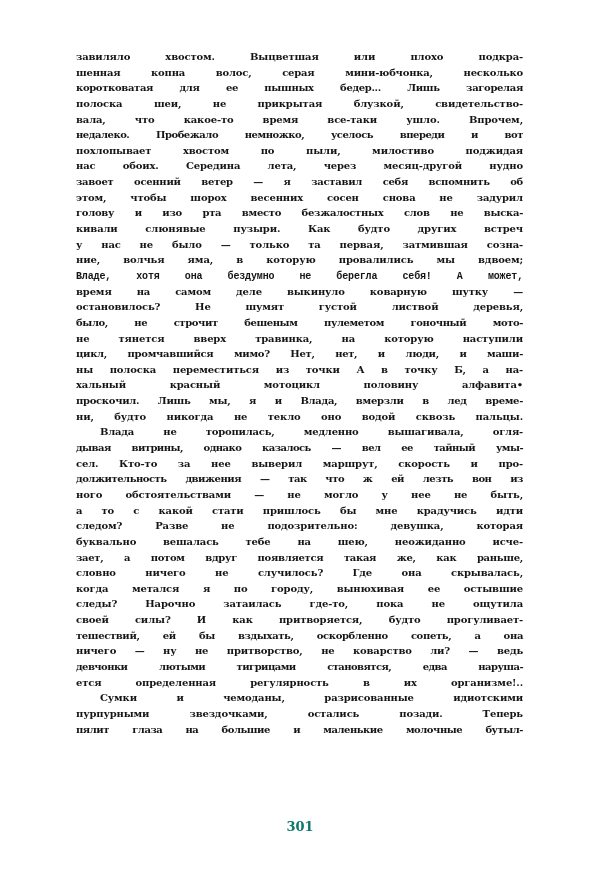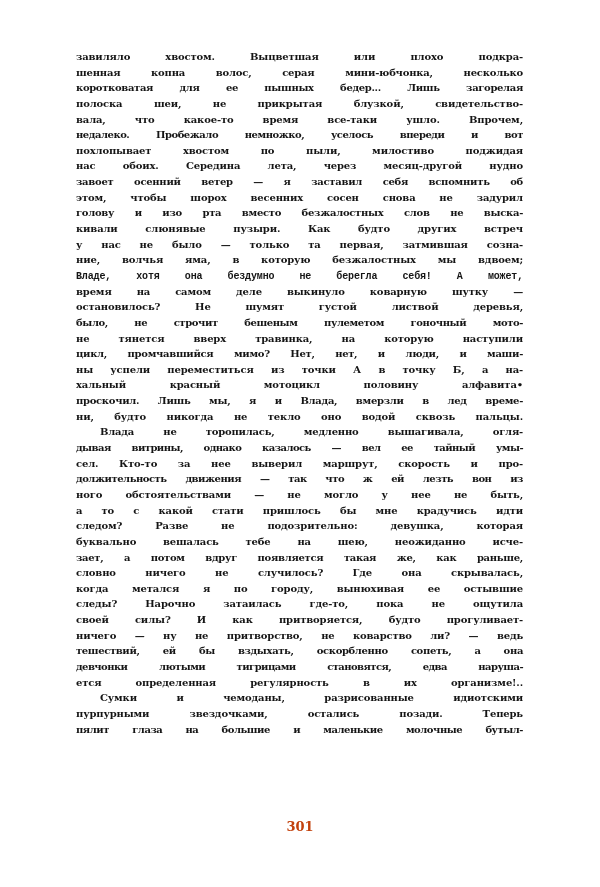--- a/index.html
+++ b/index.html
@@ -11,66 +11,66 @@
     position: absolute; left: 76px; top: 49px; width: 447px;
   }
   .line {
     display: block; height: 15.65px; line-height: 15.65px;
     font-size: 10px; white-space: nowrap; text-align: justify; text-align-last: justify;
     letter-spacing: -0.15px; font-weight: 600;
   }
   .line.indent { padding-left: 24px; }
   .page-number {
     position: absolute; left: 0; width: 600px; top: 819px; text-align: center;
-    font-size: 13px; font-weight: 700; color: #c2410c;
+    font-size: 13px; font-weight: 700; color: #0f766e;
   }
 </style>
 </head>
 <body>
 
 <div class="page-text" id="page-text">
     <span class="line"><span style="white-space: nowrap;">завиляло хвостом. Выцветшая или плохо подкра-</span></span>
     <span class="line"><span style="white-space: nowrap; letter-spacing: -0.216008px;">шенная копна волос, серая мини-юбчонка, несколько</span></span>
     <span class="line"><span style="white-space: nowrap; letter-spacing: -0.337812px;">коротковатая для ее пышных бедер... Лишь загорелая</span></span>
     <span class="line"><span style="white-space: nowrap;">полоска шеи, не прикрытая блузкой, свидетельство-</span></span>
     <span class="line"><span style="white-space: nowrap;">вала, что какое-то время все-таки ушло. Впрочем,</span></span>
     <span class="line"><span style="white-space: nowrap; letter-spacing: -0.47261px;">недалеко. Пробежало немножко, уселось впереди и вот</span></span>
     <span class="line"><span style="white-space: nowrap;">похлопывает хвостом по пыли, милостиво поджидая</span></span>
     <span class="line"><span style="white-space: nowrap;">нас обоих. Середина лета, через месяц-другой нудно</span></span>
     <span class="line"><span style="white-space: nowrap; letter-spacing: -0.263664px;">завоет осенний ветер — я заставил себя вспомнить об</span></span>
     <span class="line"><span style="white-space: nowrap;">этом, чтобы шорох весенних сосен снова не задурил</span></span>
     <span class="line"><span style="white-space: nowrap; letter-spacing: -0.286949px; margin-top: 31px;">голову и изо рта вместо безжалостных слов не выска-</span></span>
     <span class="line"><span style="white-space: nowrap;">кивали слюнявые пузыри. Как будто других встреч</span></span>
     <span class="line"><span style="white-space: nowrap;">у нас не было — только та первая, затмившая созна-</span></span>
-    <span class="line"><span style="white-space: nowrap;">ние, волчья яма, в которую безжалостных мы вдвоем;</span></span>
+    <span class="line"><span style="white-space: nowrap;">ние, волчья яма, в которую провалились мы вдвоем;</span></span>
     <span class="line"><span style="white-space: nowrap; font-family: Liberation Mono, monospace;">Владе, хотя она бездумно не берегла себя! А может,</span></span>
     <span class="line"><span style="white-space: nowrap;">время на самом деле выкинуло коварную шутку —</span></span>
     <span class="line"><span style="white-space: nowrap;">остановилось? Не шумят густой листвой деревья,</span></span>
     <span class="line"><span style="white-space: nowrap; letter-spacing: -0.403827px;">было, не строчит бешеным пулеметом гоночный мото-</span></span>
     <span class="line"><span style="white-space: nowrap;">не тянется вверх травинка, на которую наступили</span></span>
     <span class="line"><span style="white-space: nowrap; letter-spacing: -0.3025px;">цикл, промчавшийся мимо? Нет, нет, и люди, и маши-</span></span>
-    <span class="line"><span style="white-space: nowrap;">ны успели переместиться из точки А в точку Б, а на-</span></span>
+    <span class="line"><span style="white-space: nowrap;">ны полоска переместиться из точки А в точку Б, а на-</span></span>
     <span class="line"><span style="white-space: nowrap;">хальный красный мотоцикл половину алфавита•</span></span>
     <span class="line"><span style="white-space: nowrap; letter-spacing: -0.29951px;">проскочил. Лишь мы, я и Влада, вмерзли в лед време-</span></span>
     <span class="line"><span style="white-space: nowrap;">ни, будто никогда не текло оно водой сквозь пальцы.</span></span>
     <span class="line indent"><span style="white-space: nowrap; letter-spacing: -0.228457px;">Влада не торопилась, медленно вышагивала, огля-</span></span>
     <span class="line"><span style="white-space: nowrap; letter-spacing: -0.557475px;">дывая витрины, однако казалось — вел ее тайный умы-</span></span>
     <span class="line"><span style="white-space: nowrap;">сел. Кто-то за нее выверил маршрут, скорость и про-</span></span>
     <span class="line"><span style="white-space: nowrap; letter-spacing: -0.48027px;">должительность движения — так что ж ей лезть вон из</span></span>
     <span class="line"><span style="white-space: nowrap; margin-top: 36px;">ного обстоятельствами — не могло у нее не быть,</span></span>
     <span class="line"><span style="white-space: nowrap;">а то с какой стати пришлось бы мне крадучись идти</span></span>
     <span class="line"><span style="white-space: nowrap;">следом? Разве не подозрительно: девушка, которая</span></span>
     <span class="line"><span style="white-space: nowrap;">буквально вешалась тебе на шею, неожиданно исче-</span></span>
     <span class="line"><span style="white-space: nowrap; letter-spacing: -0.298438px;">зает, а потом вдруг появляется такая же, как раньше,</span></span>
     <span class="line"><span style="white-space: nowrap;">словно ничего не случилось? Где она скрывалась,</span></span>
     <span class="line"><span style="white-space: nowrap;">когда метался я по городу, вынюхивая ее остывшие</span></span>
     <span class="line"><span style="white-space: nowrap;">следы? Нарочно затаилась где-то, пока не ощутила</span></span>
     <span class="line"><span style="white-space: nowrap;">своей силы? И как притворяется, будто прогуливает-</span></span>
+    <span class="line"><span style="white-space: nowrap; letter-spacing: -0.363642px;">тешествий, ей бы вздыхать, оскорбленно сопеть, а она</span></span>
     <span class="line"><span style="white-space: nowrap; letter-spacing: -0.173897px;">ничего — ну не притворство, не коварство ли? — ведь</span></span>
-    <span class="line"><span style="white-space: nowrap; letter-spacing: -0.363642px;">тешествий, ей бы вздыхать, оскорбленно сопеть, а она</span></span>
     <span class="line"><span style="white-space: nowrap; letter-spacing: -0.563125px;">девчонки лютыми тигрицами становятся, едва наруша-</span></span>
     <span class="line"><span style="white-space: nowrap;">ется определенная регулярность в их организме!..</span></span>
     <span class="line indent"><span style="white-space: nowrap;">Сумки и чемоданы, разрисованные идиотскими</span></span>
     <span class="line"><span style="white-space: nowrap;">пурпурными звездочками, остались позади. Теперь</span></span>
     <span class="line"><span style="white-space: nowrap; letter-spacing: -0.480625px;">пялит глаза на большие и маленькие молочные бутыл-</span></span>
   </div>
 
 <div class="page-number">301</div>
 
 </body></html>

